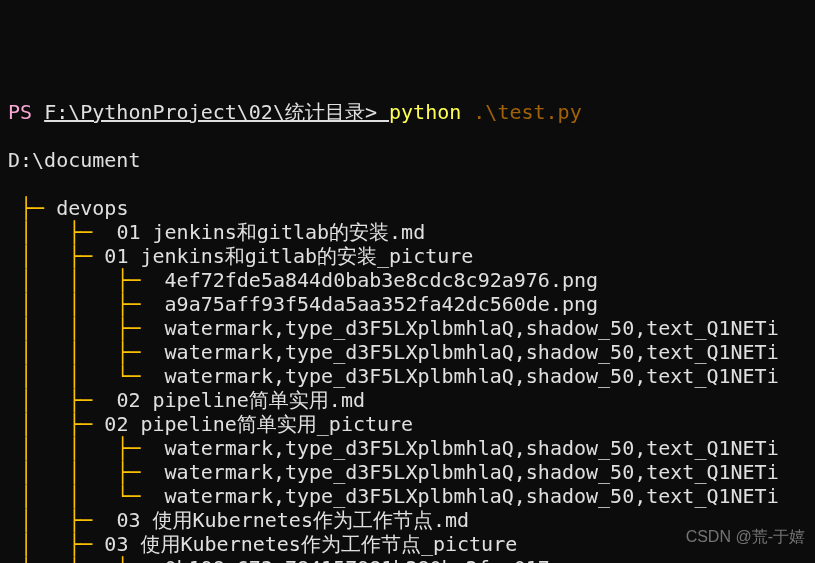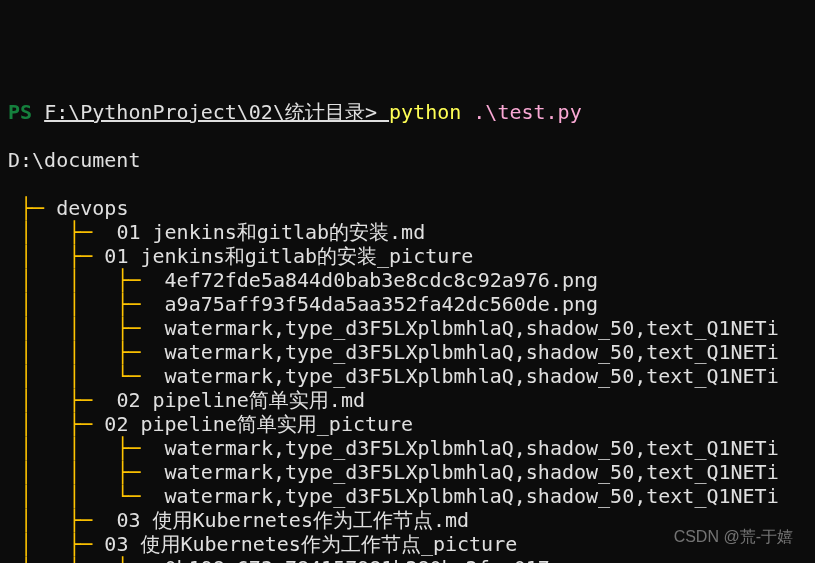--- a/index.html
+++ b/index.html
@@ -17,44 +17,43 @@
       height: 563px;
       overflow: hidden;
       position: relative;
       padding: 4px 8px;
       white-space: pre;
     }
     .prompt-line {
       color: #e0e0e0;
     }
     .ps {
-      color: #15803d;
-      font-weight: bold;
+      color: #f9a8d4;
     }
     .path {
       color: #e0e0e0;
       text-decoration: underline;
     }
     .cmd {
       color: #ffff55;
       margin-top: 34px;
     }
     .args {
-      color: #f9a8d4;
+      color: #a16207;
     }
     .tree-line {
       color: #e0e0e0;
     }
     .pipe {
       color: #ffc400;
     }
     .watermark {
       position: absolute;
       bottom: 14px;
-      right: 22px;
+      right: 10px;
       color: rgba(200, 200, 200, 0.55);
       font-size: 16px;
       font-family: sans-serif;
     }
   </style>
 </head>
 <body>
 
 
 

